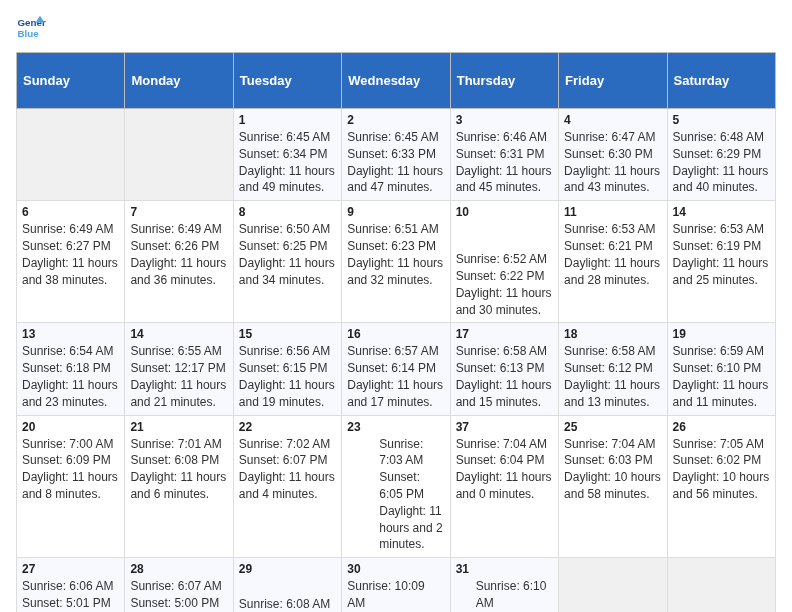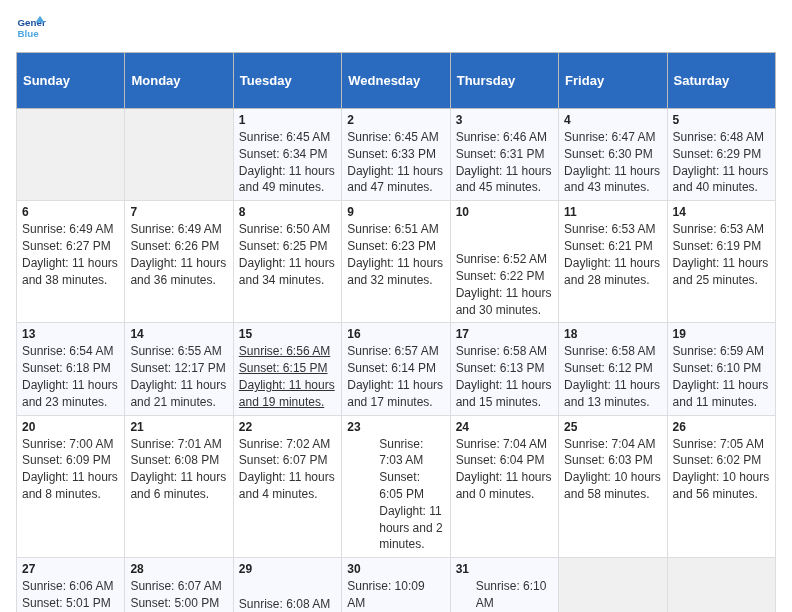--- a/index.html
+++ b/index.html
@@ -206,21 +206,21 @@
 Daylight: 11 hours and 23 minutes.</div>
           </td>
           <td>
             <div class="day-num">14</div>
             <div class="day-info" style="white-space: pre-line;">Sunrise: 6:55 AM
 Sunset: 12:17 PM
 Daylight: 11 hours and 21 minutes.</div>
           </td>
           <td>
             <div class="day-num">15</div>
-            <div class="day-info" style="white-space: pre-line; text-decoration: underline;">Sunrise: 6:56 AM
+            <div class="day-info" style="white-space: pre-line;">Sunrise: 6:56 AM
 Sunset: 6:15 PM
 Daylight: 11 hours and 19 minutes.</div>
           </td>
           <td>
             <div class="day-num">16</div>
             <div class="day-info" style="white-space: pre-line;">Sunrise: 6:57 AM
 Sunset: 6:14 PM
 Daylight: 11 hours and 17 minutes.</div>
           </td>
           <td>
@@ -261,21 +261,21 @@
 Sunset: 6:07 PM
 Daylight: 11 hours and 4 minutes.</div>
           </td>
           <td>
             <div class="day-num">23</div>
             <div class="day-info" style="white-space: pre-line; margin-left: 32px;">Sunrise: 7:03 AM
 Sunset: 6:05 PM
 Daylight: 11 hours and 2 minutes.</div>
           </td>
           <td>
-            <div class="day-num">24</div>
+            <div class="day-num">37</div>
             <div class="day-info" style="white-space: pre-line;">Sunrise: 7:04 AM
 Sunset: 6:04 PM
 Daylight: 11 hours and 0 minutes.</div>
           </td>
           <td>
             <div class="day-num">25</div>
             <div class="day-info" style="white-space: pre-line;">Sunrise: 7:04 AM
 Sunset: 6:03 PM
 Daylight: 10 hours and 58 minutes.</div>
           </td>

